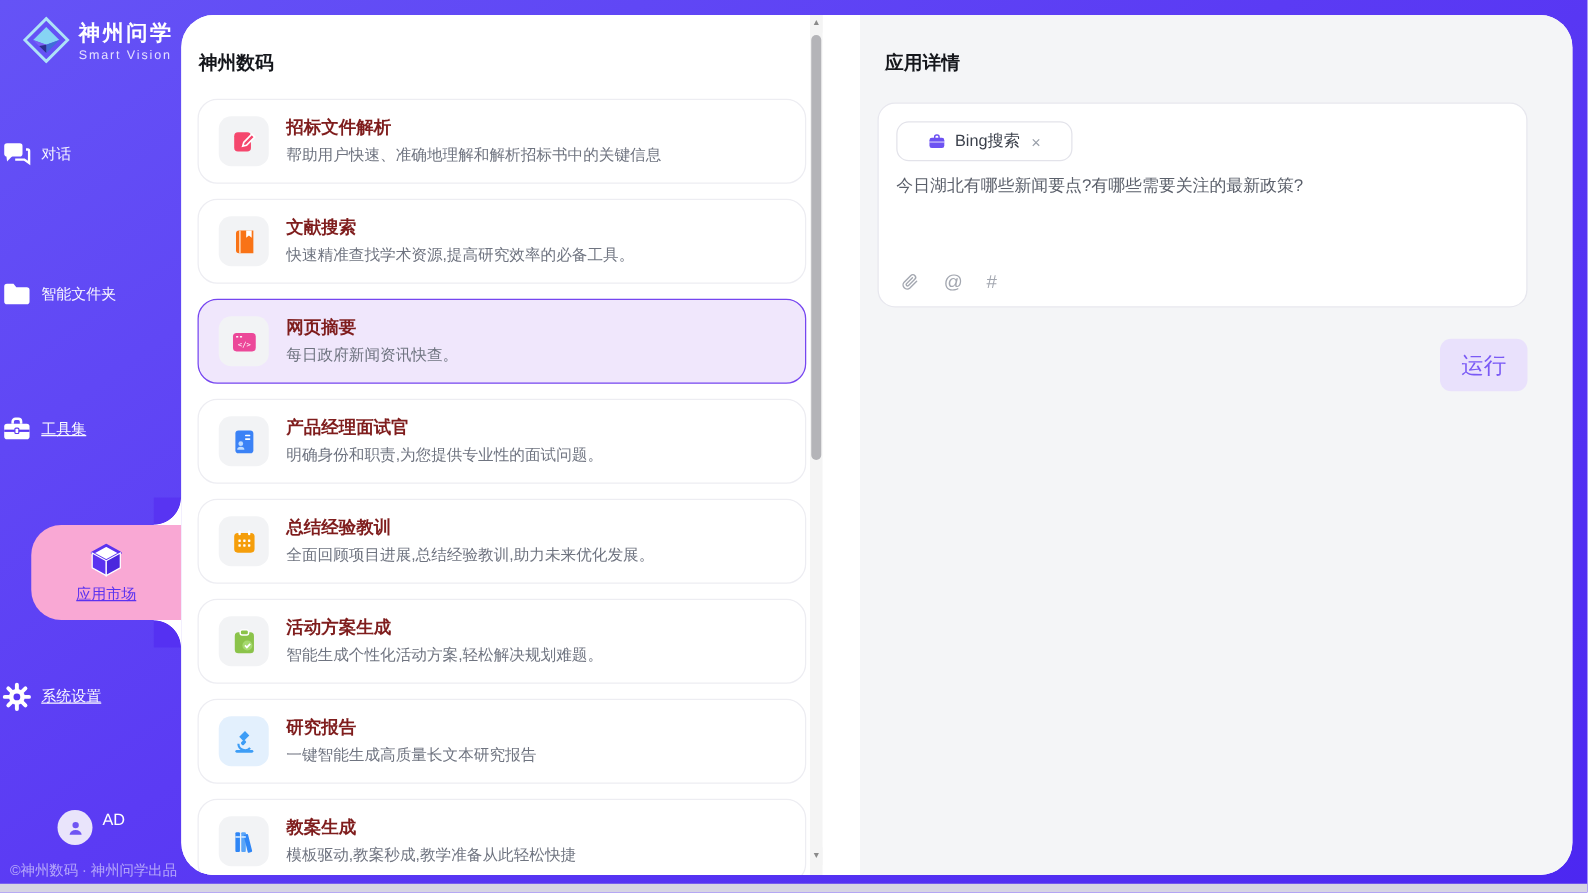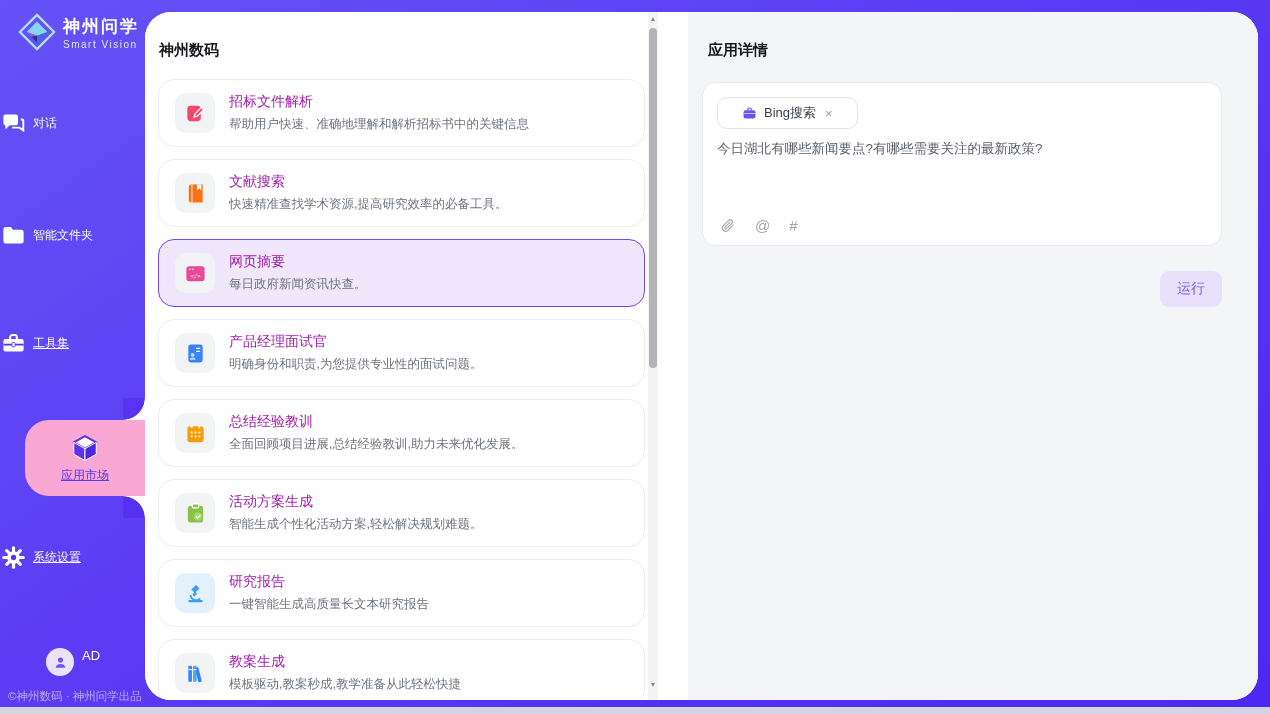--- a/index.html
+++ b/index.html
@@ -40,21 +40,21 @@
   .list-panel { width:543px; position:relative; background:#fff; flex:none; }
   .list-panel .panel-title { position:absolute; left:14px; top:29px; }
   .rows { position:absolute; left:13px; top:67px; width:487px; }
   .row { height:68px; margin-bottom:12px; background:#fff; border:1px solid #ededf2; border-radius:16px;
     display:flex; align-items:center; gap:14px; padding:0 16px; cursor:pointer; }
   .row.selected { background:#f0e7fc; border:1.5px solid #7646f0; }
   .row-ic { width:40px; height:40px; border-radius:10px; background:#f2f3f5; flex:none;
     display:flex; align-items:center; justify-content:center; }
   .row-ic.blue { background:#e3f0fd; }
   .row-ic svg { width:23px; height:23px; }
-  .row-title { font-size:14px; font-weight:normal; color:#a21caf; }
+  .row-title { font-size:14px; font-weight:bold; color:#7f1d1d; }
   .row-desc { font-size:12.5px; color:#6f7480; margin-top:5px; }
   
   .sbar { position:absolute; right:30px; top:0; width:10px; height:100%; background:#f4f4f4; }
   .sbtn { position:absolute; left:0; width:10px; height:14px; background:#f4f4f4; color:#8a8a8a;
     font-size:7px; text-align:center; line-height:14px; cursor:pointer; }
   .sbtn.up { top:0; } .sbtn.down { bottom:8px; }
   .sthumb { position:absolute; left:1px; top:16px; width:8px; height:340px; background:#b4b4b8; border-radius:4px; cursor:grab; }
   
   .detail-panel { flex:1; background:#f4f5f7; position:relative; }
   .detail-panel .panel-title { position:absolute; left:20px; top:29px; }
@@ -63,21 +63,21 @@
   .chip { display:inline-flex; align-items:center; gap:7px; height:32px; padding:0 24px;
     border:1px solid #e3e3ea; border-radius:10px; background:#fff; cursor:pointer; }
   .chip svg { width:15px; height:15px; }
   .chip-label { font-size:13px; color:#3a3f4a; }
   .chip-close { font-size:13px; color:#9aa0aa; margin-left:2px; cursor:pointer; }
   .prompt-text { margin-top:11px; font-size:13.5px; color:#5a5f6a; }
   .prompt-tools { position:absolute; left:16px; bottom:11px; display:flex; align-items:center; gap:19px; color:#a3a7b0; }
   .prompt-tools svg { width:17px; height:17px; display:block; cursor:pointer; }
   .ptool { font-size:15px; cursor:pointer; }
   .run-row { position:absolute; right:36px; top:259px; }
-  .run-btn { background:#e9e1fc; color:#7a5af5; border:none; font-size:14px; padding:9px 17px;
+  .run-btn { background:#e9e1fc; color:#7a5af5; border:none; font-size:18px; padding:9px 17px;
     border-radius:9px; cursor:pointer; font-family:inherit; }
   
   .bottom-strip { position:absolute; left:0; bottom:0; width:100%; height:7px; background:#d6d4e3; }
 </style>
 </head>
 <body>
 
 <aside class="sidebar">
   <div class="logo">
     <svg viewBox="0 0 40 40">

